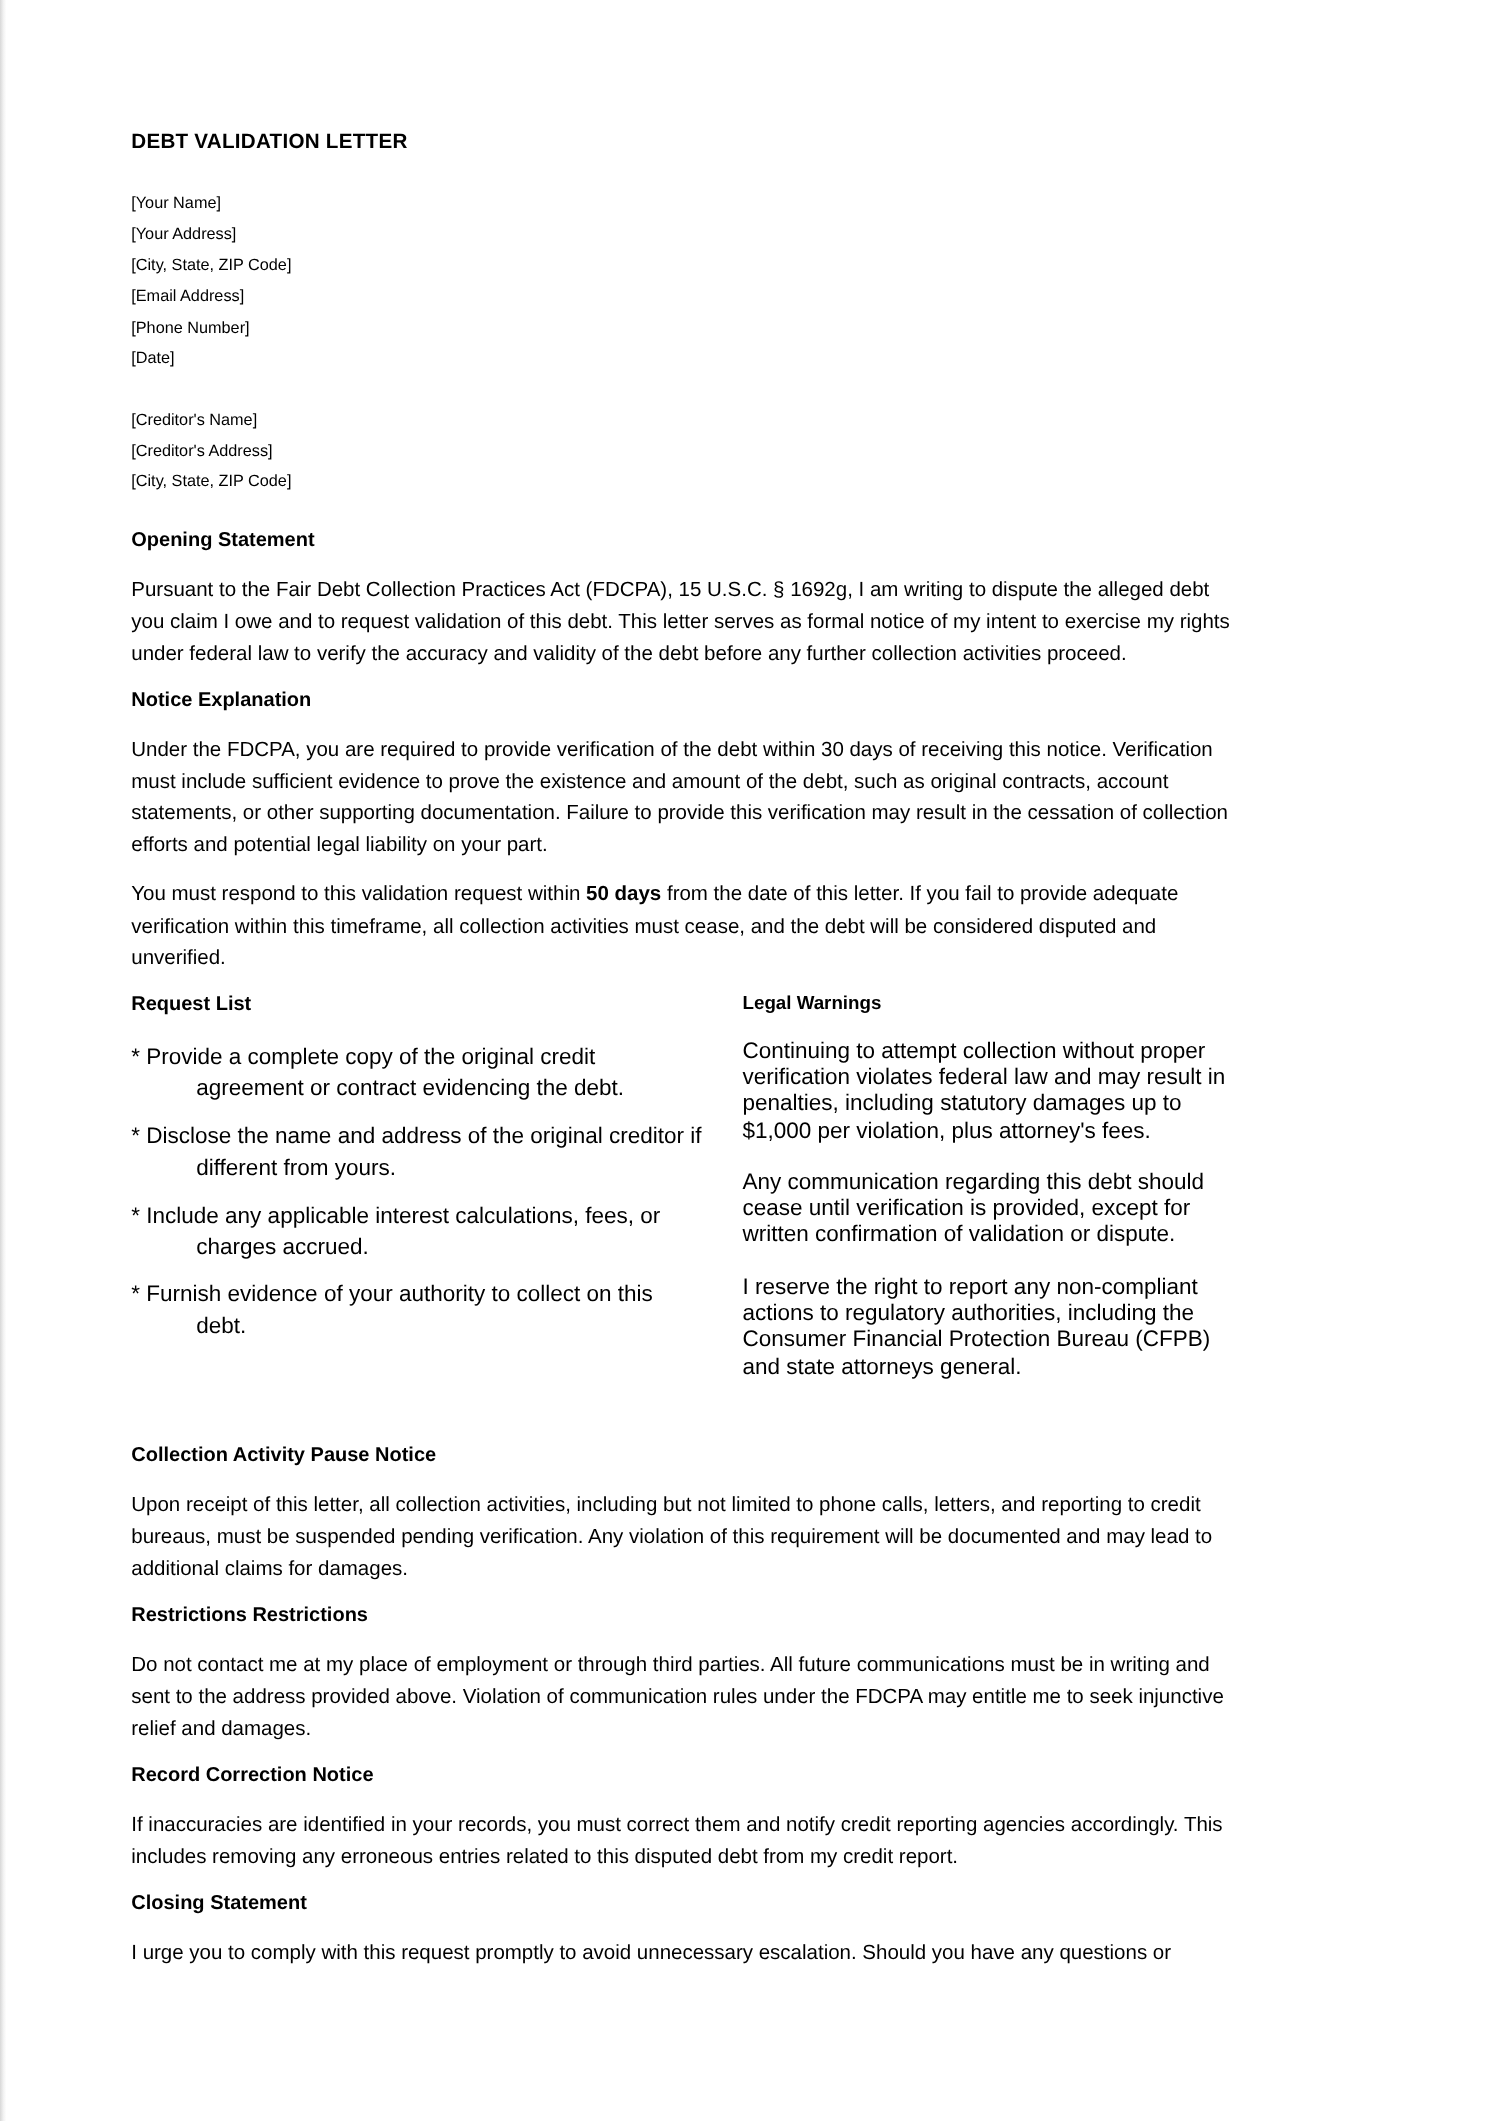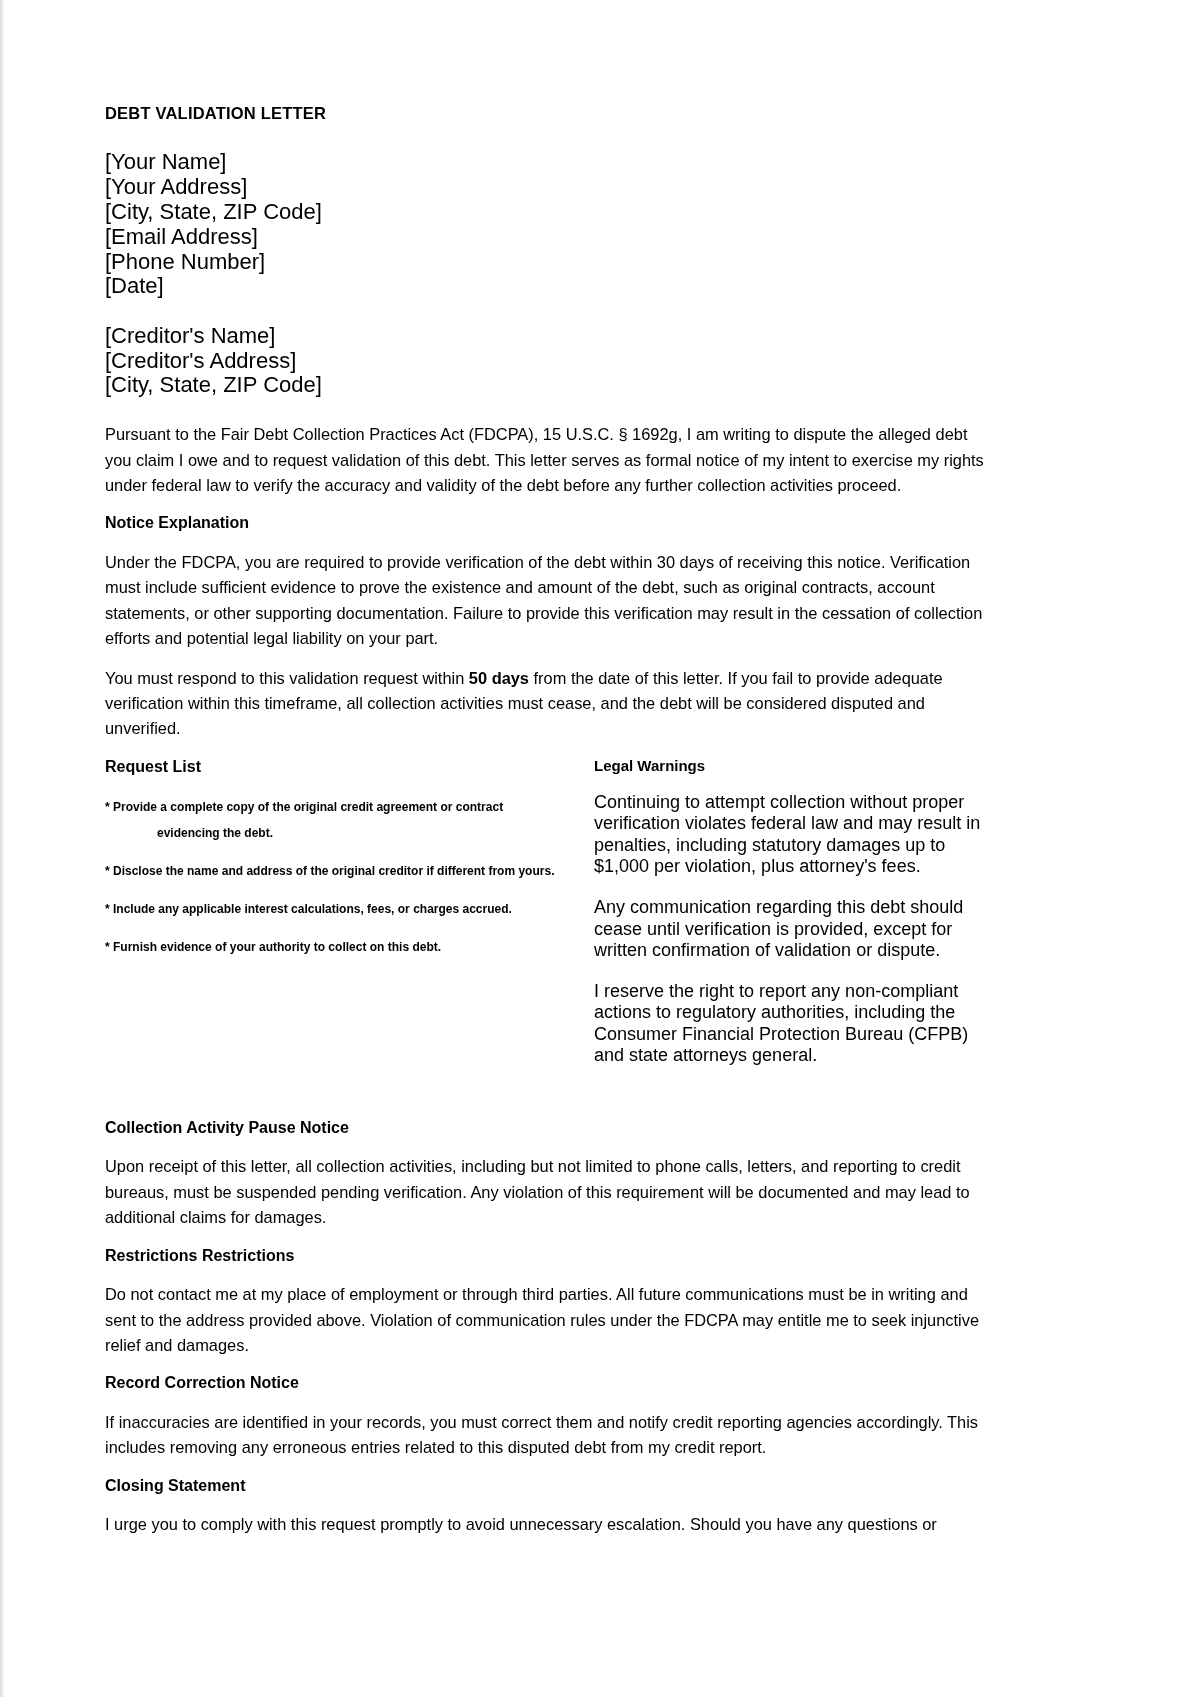--- a/index.html
+++ b/index.html
@@ -42,21 +42,21 @@
     font-size: 16.5px;
     font-weight: bold;
     letter-spacing: 0.2px;
     margin: 0 0 26px 0;
     line-height: 1.3;
   }
   .addr-block {
     margin: 0 0 24px 0;
   }
   .addr-line {
-    font-size: 22px;
+    font-size: 13px;
     line-height: 24.8px;
     white-space: pre;
   }
   .addr-gap {
     height: 24.5px;
   }
   h2.section-heading {
     font-size: 16px;
     font-weight: bold;
     margin: 0 0 16px 0;
@@ -91,26 +91,25 @@
     width: 405px;
   }
   .col-left h2.section-heading {
     margin-bottom: 18px;
   }
   .col-right h2.section-heading {
     font-size: 15px;
     margin-bottom: 16px;
   }
   .req-item {
-    font-size: 12px;
+    font-size: 18px;
     line-height: 25.2px;
     margin-bottom: 13px;
     padding-left: 52px;
     text-indent: -52px;
-    font-weight: bold;
   }
   .req-item .star { }
   .warn-para {
     font-size: 18px;
     line-height: 21.3px;
     margin: 0 0 20px 0;
   }
   .warn-para:last-child { margin-bottom: 0; }
 
   .lower {
@@ -136,20 +135,21 @@
       <div class="addr-line">[Email Address]</div>
       <div class="addr-line">[Phone Number]</div>
       <div class="addr-line">[Date]</div>
       <div class="addr-gap"></div>
       <div class="addr-line">[Creditor's Name]</div>
       <div class="addr-line">[Creditor's Address]</div>
       <div class="addr-line">[City, State, ZIP Code]</div>
     </div>
 
     <div class="sect">
+      <h2 class="section-heading">Opening Statement</h2>
       <p class="body-para">Pursuant to the Fair Debt Collection Practices Act (FDCPA), 15 U.S.C. § 1692g, I am writing to dispute the alleged debt you claim I owe and to request validation of this debt. This letter serves as formal notice of my intent to exercise my rights under federal law to verify the accuracy and validity of the debt before any further collection activities proceed.</p>
     </div>
 
     <div class="sect">
       <h2 class="section-heading">Notice Explanation</h2>
       <p class="body-para">Under the FDCPA, you are required to provide verification of the debt within 30 days of receiving this notice. Verification must include sufficient evidence to prove the existence and amount of the debt, such as original contracts, account statements, or other supporting documentation. Failure to provide this verification may result in the cessation of collection efforts and potential legal liability on your part.</p>
     </div>
 
     <div class="sect">
       <p class="body-para"><span>You must respond to this validation request within </span><strong>50 days</strong><span> from the date of this letter. If you fail to provide adequate verification within this timeframe, all collection activities must cease, and the debt will be considered disputed and unverified.</span></p>

